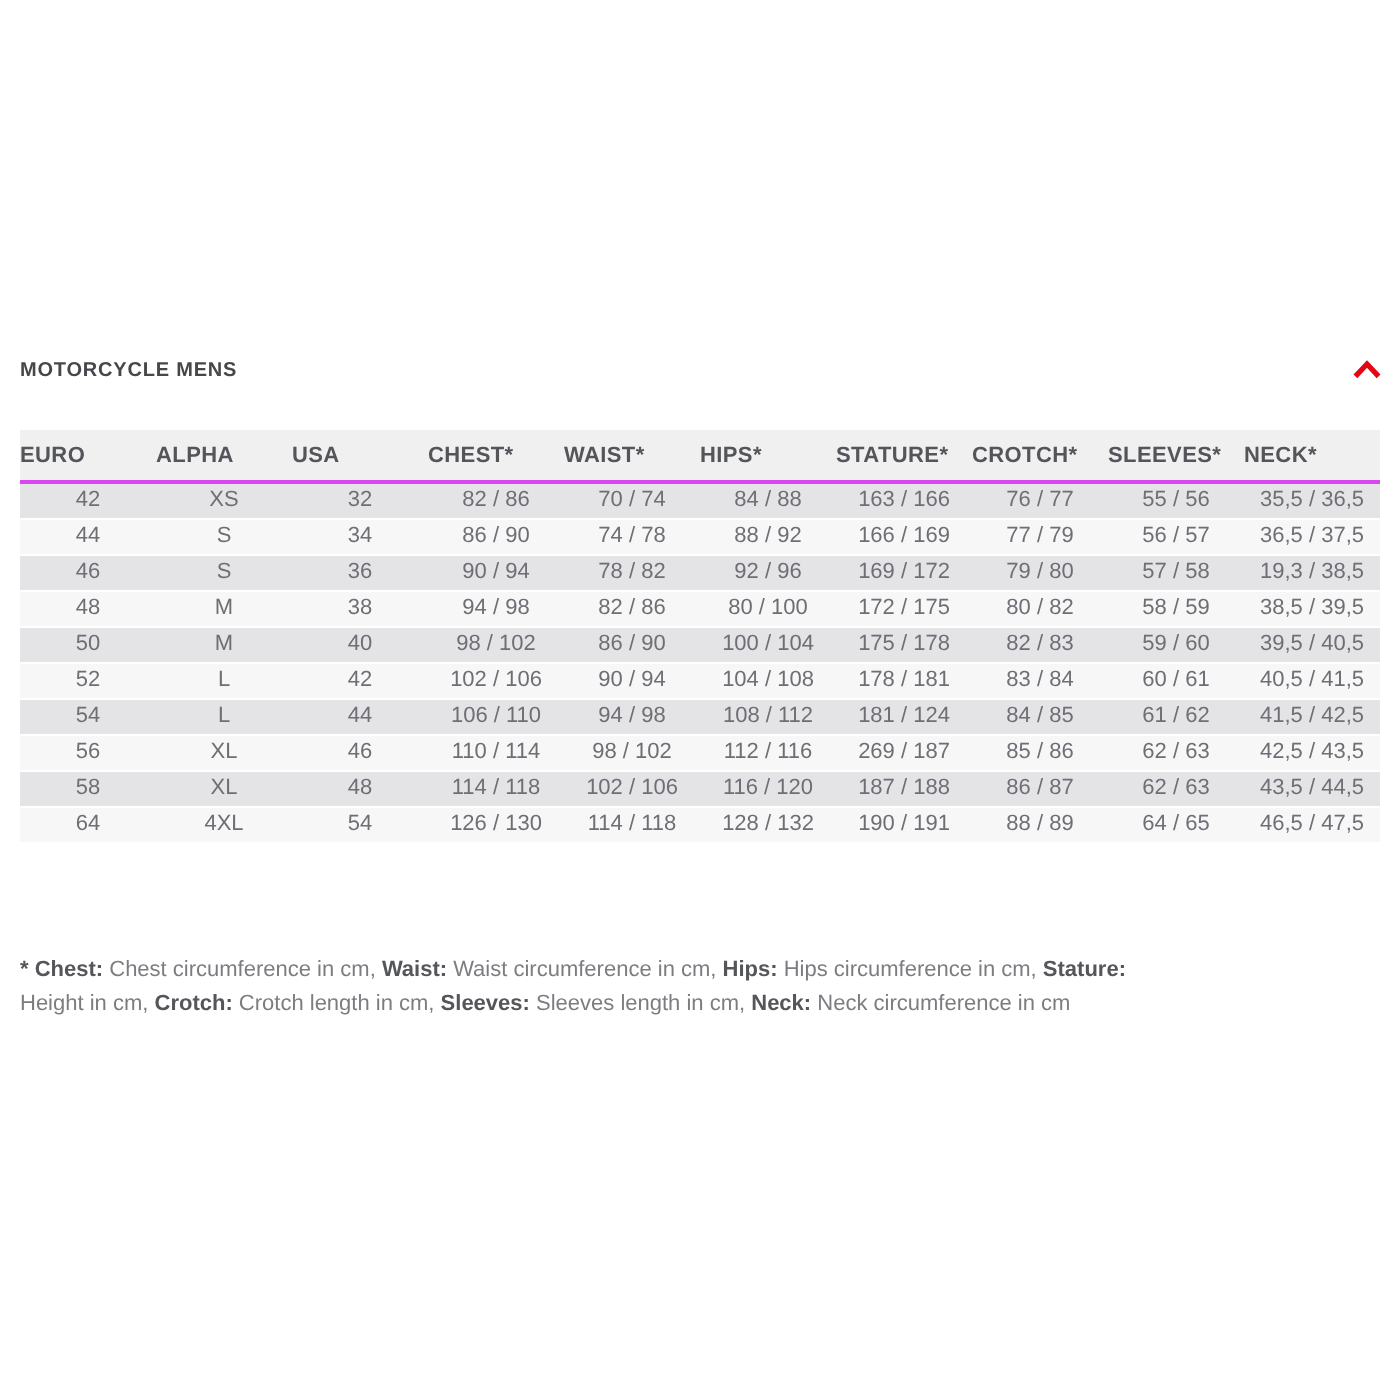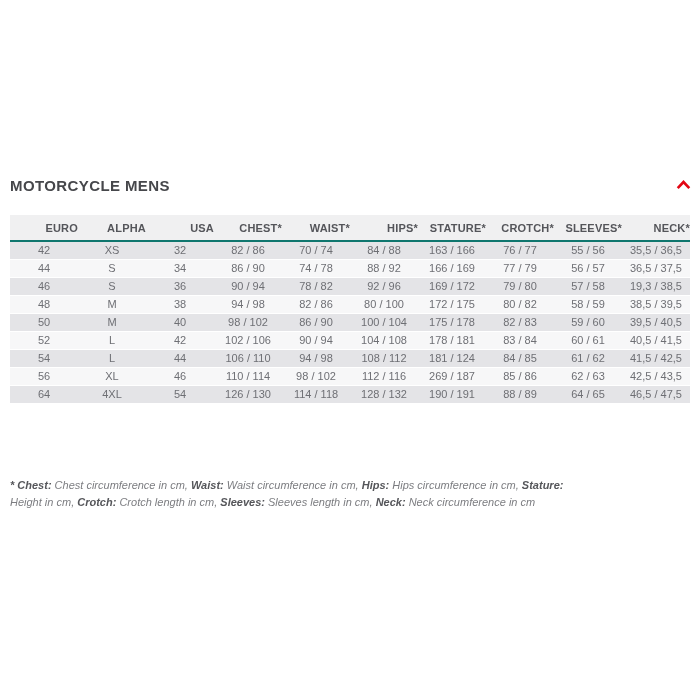--- a/index.html
+++ b/index.html
@@ -6,44 +6,44 @@
   html, body { width: 700px; height: 700px; background: #ffffff;
     font-family: "Liberation Sans", "DejaVu Sans", sans-serif; }
   .page { position: relative; width: 700px; height: 700px; background: #ffffff; overflow: hidden; }
 
   .section-header {
     position: absolute; top: 177px; left: 10px; right: 9px; height: 16px;
     display: flex; align-items: center; justify-content: space-between;
     cursor: pointer;
   }
   .section-title {
-    font-size: 15px; font-weight: 700; letter-spacing: 0.4px;
+    font-size: 10px; font-weight: 700; letter-spacing: 0.4px;
     color: #46474b; text-transform: uppercase;
   }
   .chevron { width: 15px; height: 10px; display: block; }
 
   .size-table-wrap { position: absolute; top: 215px; left: 10px; right: 10px; }
   table.size-table {
     width: 100%; border-collapse: collapse; table-layout: fixed;
   }
   table.size-table thead th {
     height: 26px; background: #f0f0f1; color: #54555a;
-    font-size: 11px; font-weight: 700; text-align: right;
-    letter-spacing: 0.2px; border-bottom: 2px solid #0f766e; margin-top: 44px;
+    font-size: 11px; font-weight: 700; text-align: left;
+    letter-spacing: 0.2px; border-bottom: 2px solid #d946ef; margin-top: 44px;
   }
   table.size-table tbody td {
     height: 18px; font-size: 11px; color: #6e6f74; text-align: center;
     border-top: 1px solid #ffffff; white-space: nowrap;
   }
   table.size-table tbody tr:nth-child(odd)  { background: #e4e4e7; }
   table.size-table tbody tr:nth-child(even) { background: #f7f7f8; }
 
   .footnote {
     position: absolute; top: 477px; left: 10px; right: 40px;
-    font-size: 11px; line-height: 17px; color: #7c7d81; font-style: italic;
+    font-size: 11px; line-height: 17px; color: #7c7d81;
   }
   .footnote strong { color: #55565a; font-weight: 700; }
 </style>
 </head>
 <body>
 
 <div class="page">
 
   <div class="section-header">
     <span class="section-title">MOTORCYCLE MENS</span>
@@ -159,20 +159,32 @@
             <td>46</td>
             <td>110 / 114</td>
             <td>98 / 102</td>
             <td>112 / 116</td>
             <td>269 / 187</td>
             <td>85 / 86</td>
             <td>62 / 63</td>
             <td>42,5 / 43,5</td>
           </tr>
           <tr>
+            <td>58</td>
+            <td>XL</td>
+            <td>48</td>
+            <td>114 / 118</td>
+            <td>102 / 106</td>
+            <td>116 / 120</td>
+            <td>187 / 188</td>
+            <td>86 / 87</td>
+            <td>62 / 63</td>
+            <td>43,5 / 44,5</td>
+          </tr>
+          <tr>
             <td>64</td>
             <td>4XL</td>
             <td>54</td>
             <td>126 / 130</td>
             <td>114 / 118</td>
             <td>128 / 132</td>
             <td>190 / 191</td>
             <td>88 / 89</td>
             <td>64 / 65</td>
             <td>46,5 / 47,5</td>

